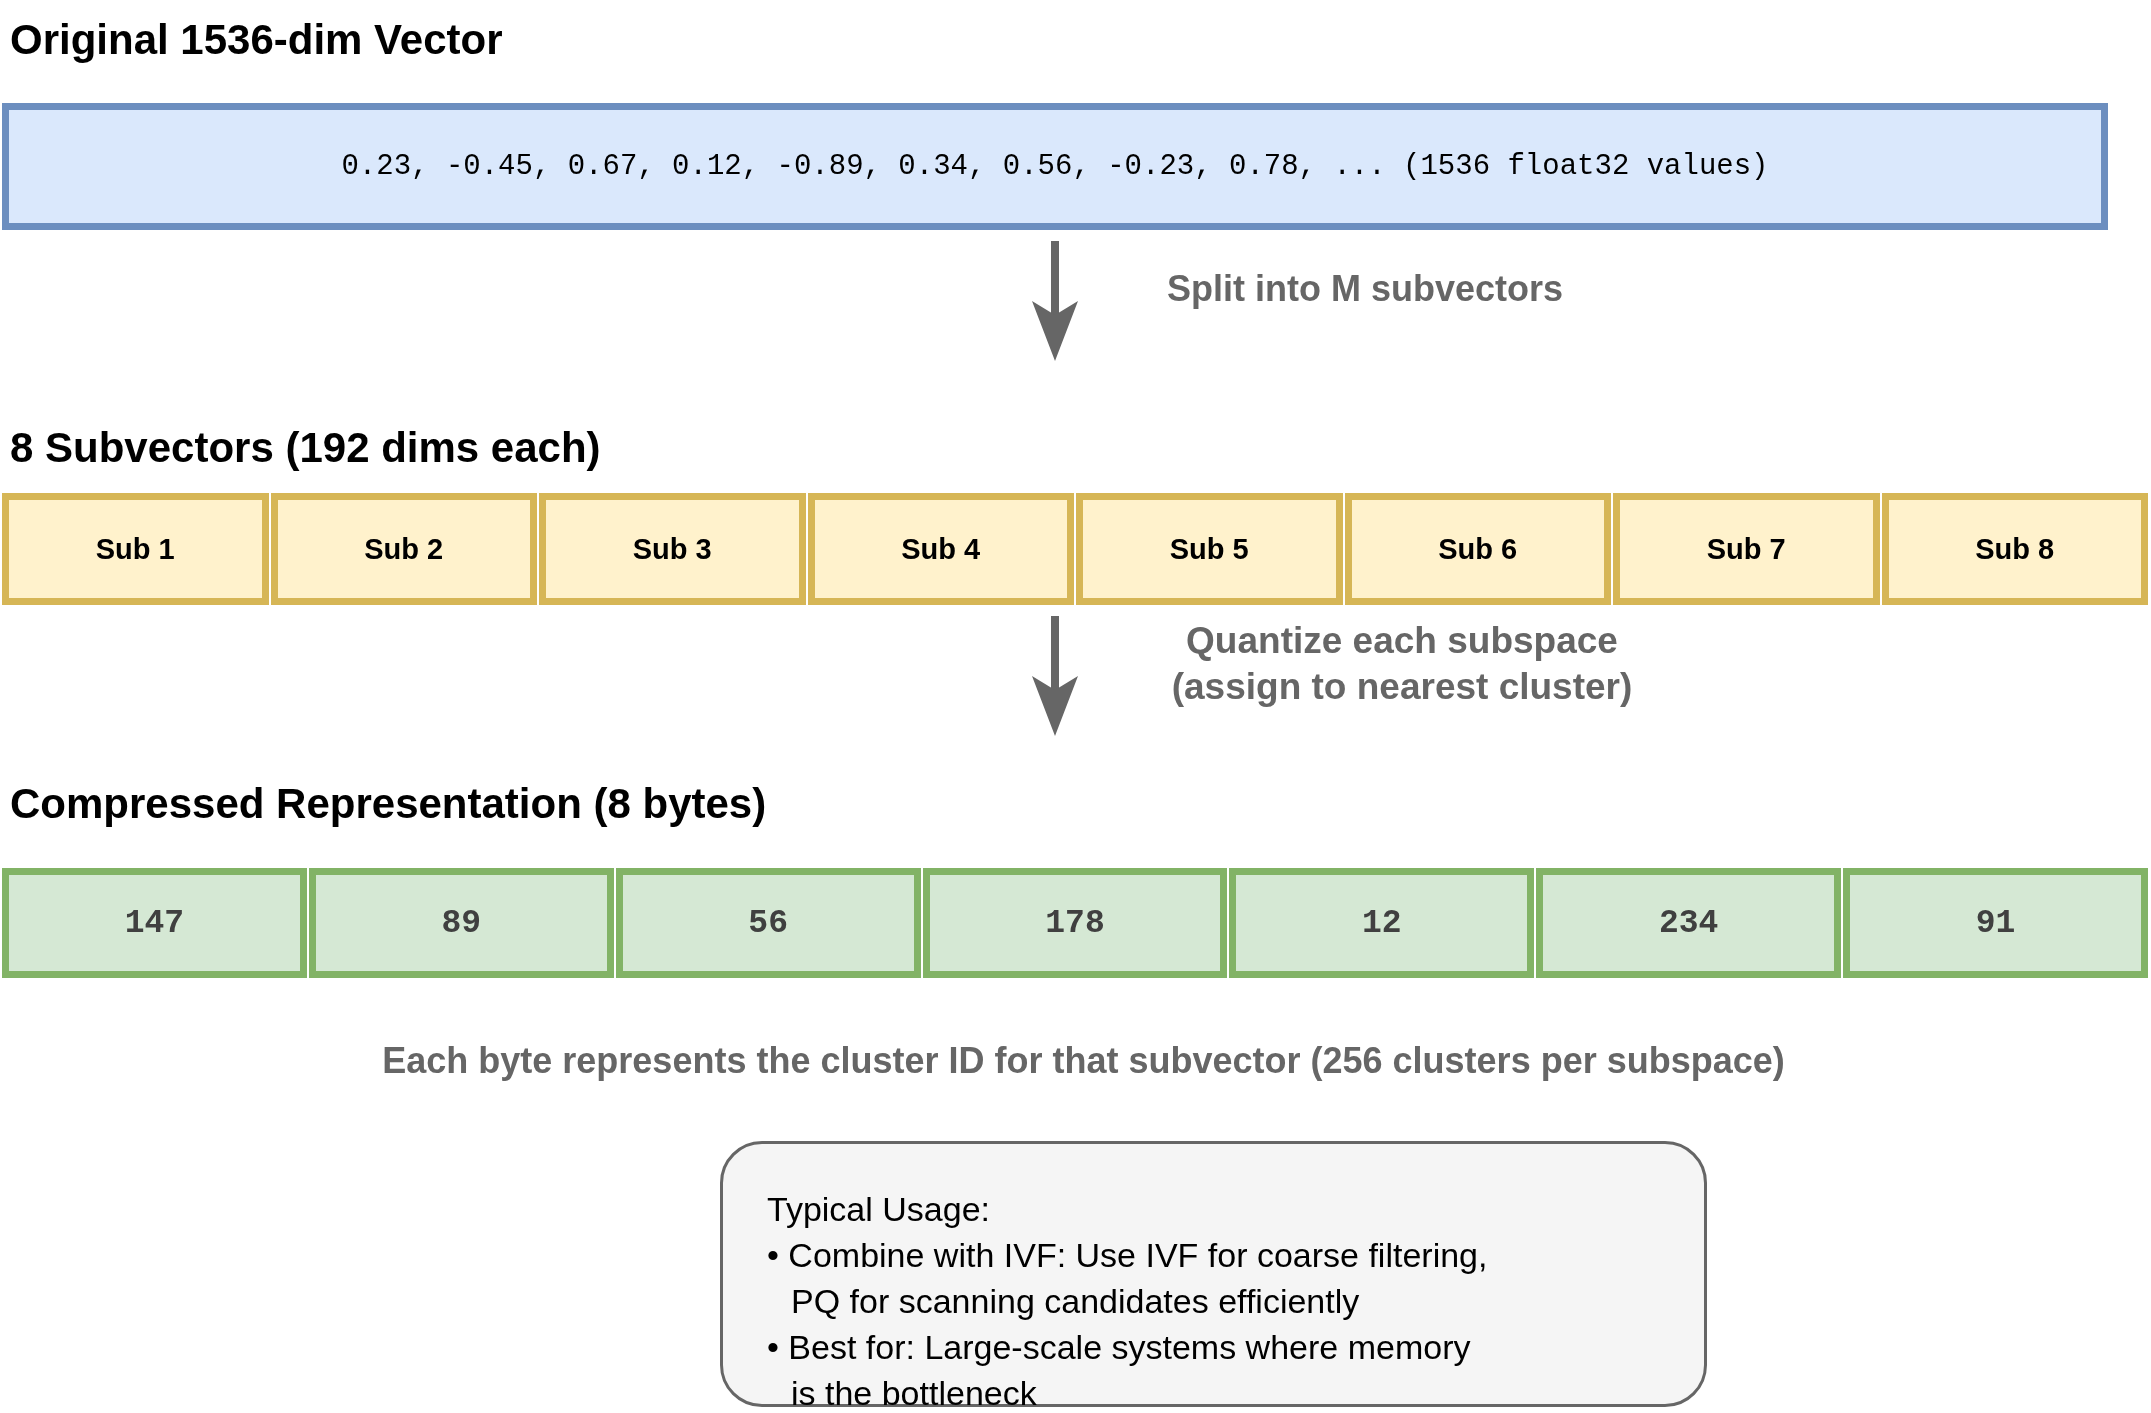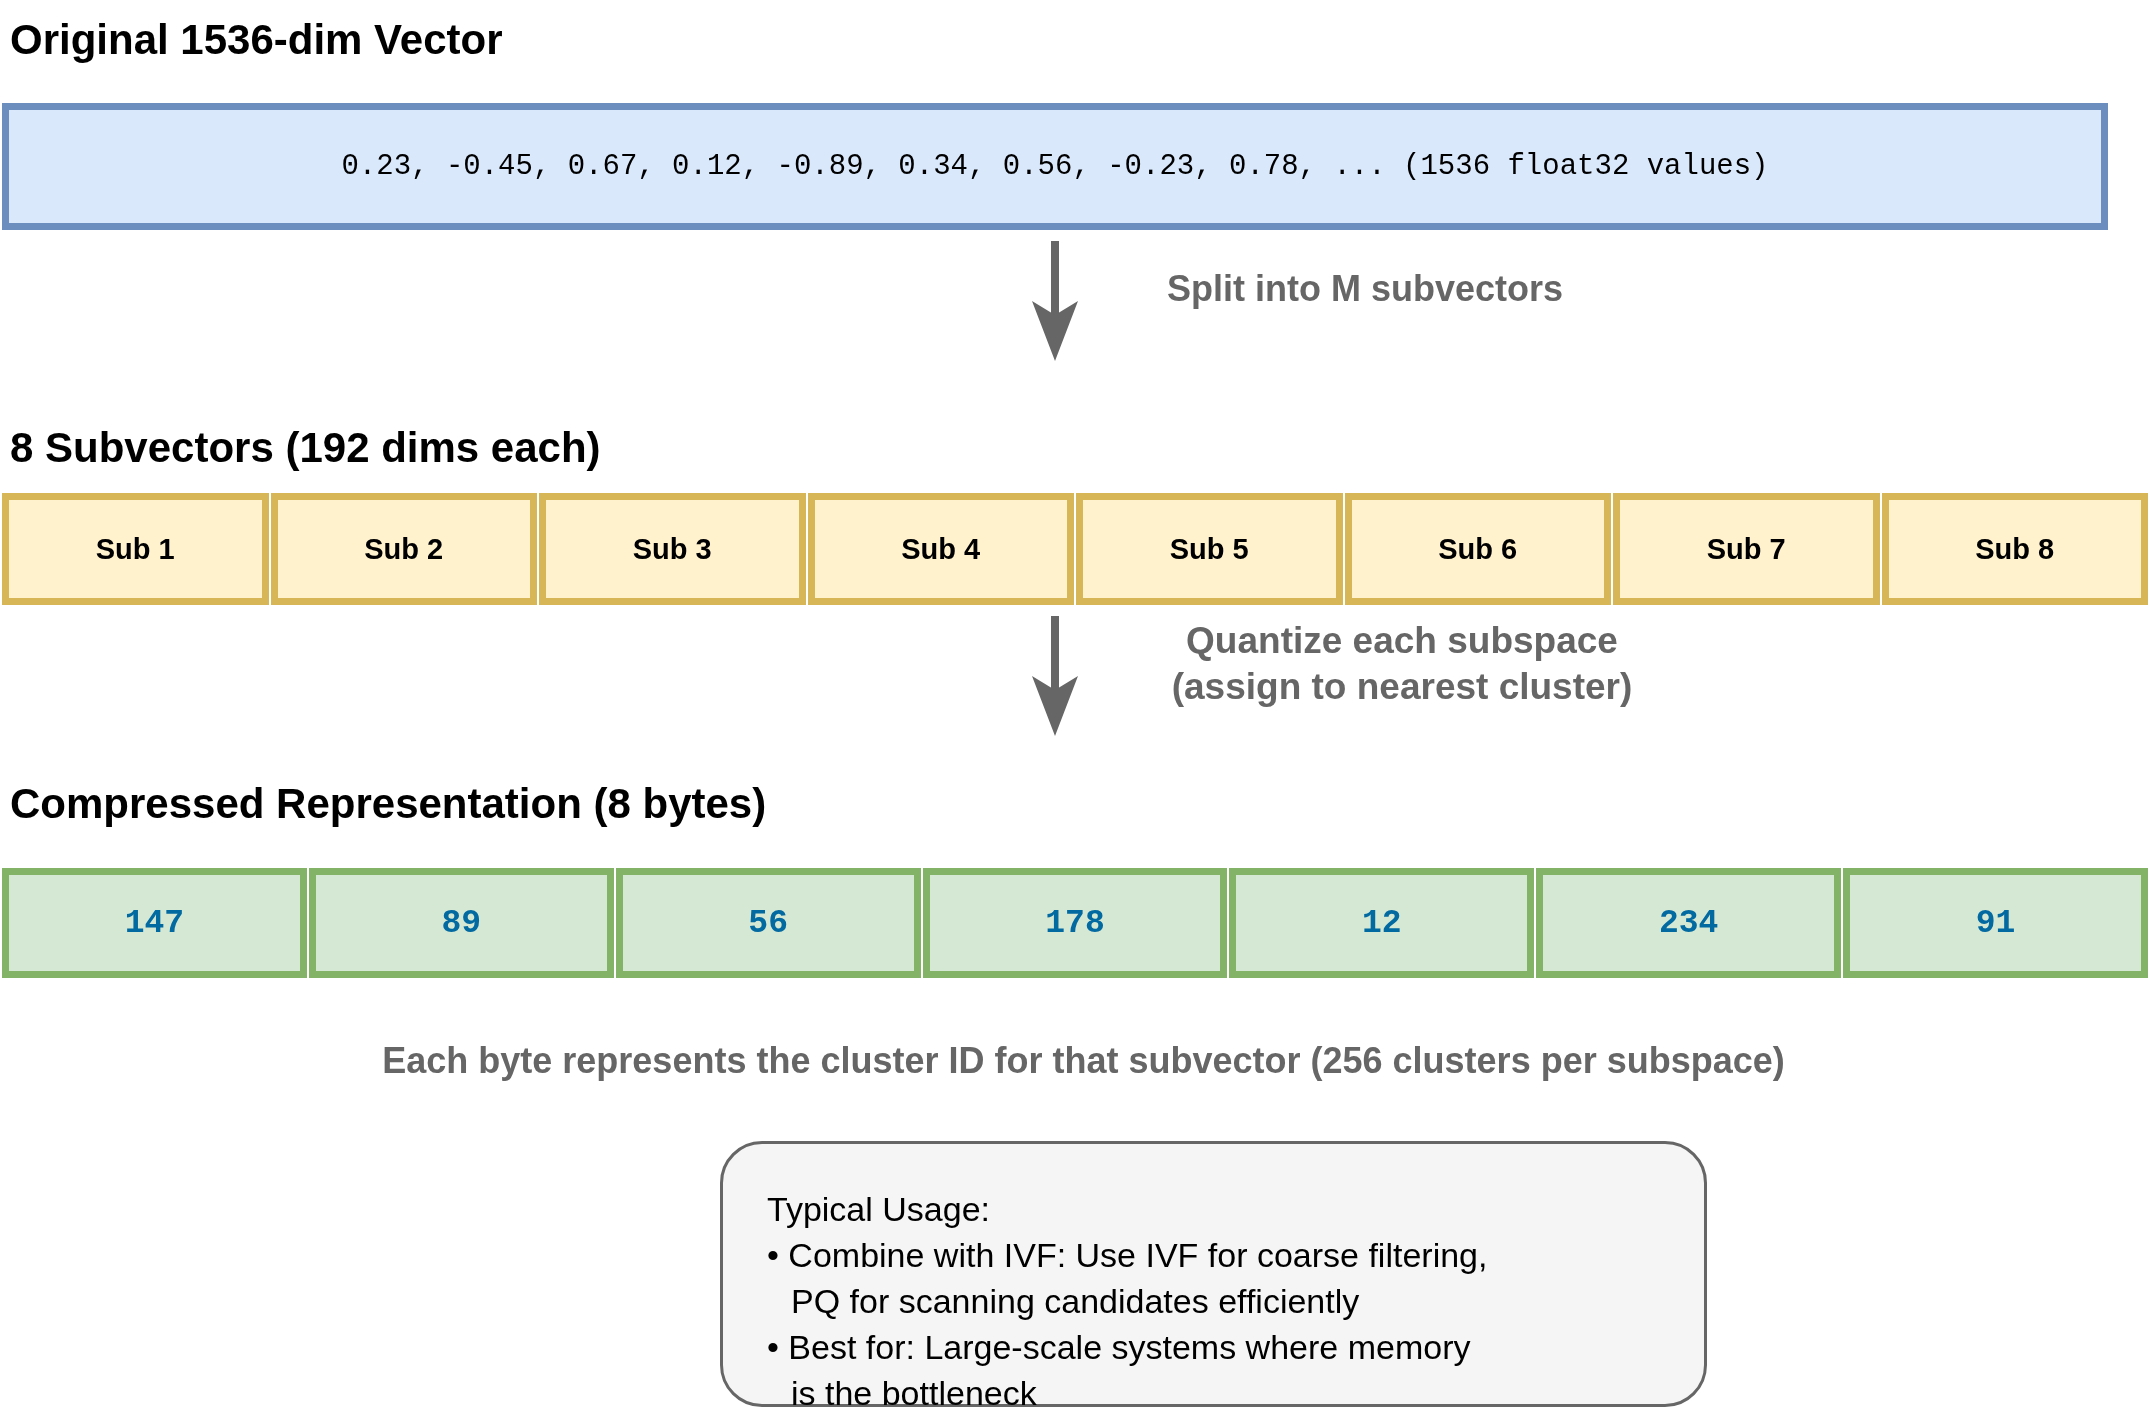--- a/index.html
+++ b/index.html
@@ -48,21 +48,21 @@
     flex:1; box-sizing:border-box;
     display:flex; align-items:center; justify-content:center;
   }
   .sub-cell {
     background:#fff2cc; border:7px solid #d6b656;
     font-size:29px; font-weight:bold; color:#000;
   }
   .byte-cell {
     background:#d5e8d4; border:7px solid #82b366;
     font-family:"Liberation Mono", monospace;
-    font-size:33px; font-weight:bold; color:#0369a1;
+    font-size:33px; font-weight:bold; color:#404040;
   }
 
   .caption {
     position:absolute; top:1040px; left:0; width:2151px;
     text-align:center; font-size:36px; font-weight:bold; color:#666666;padding-left:8px;
   }
 
   .usage-box {
     position:absolute; left:720px; top:1141px; width:987px; height:266px;
     box-sizing:border-box; background:#f5f5f5; border:3px solid #666666;

